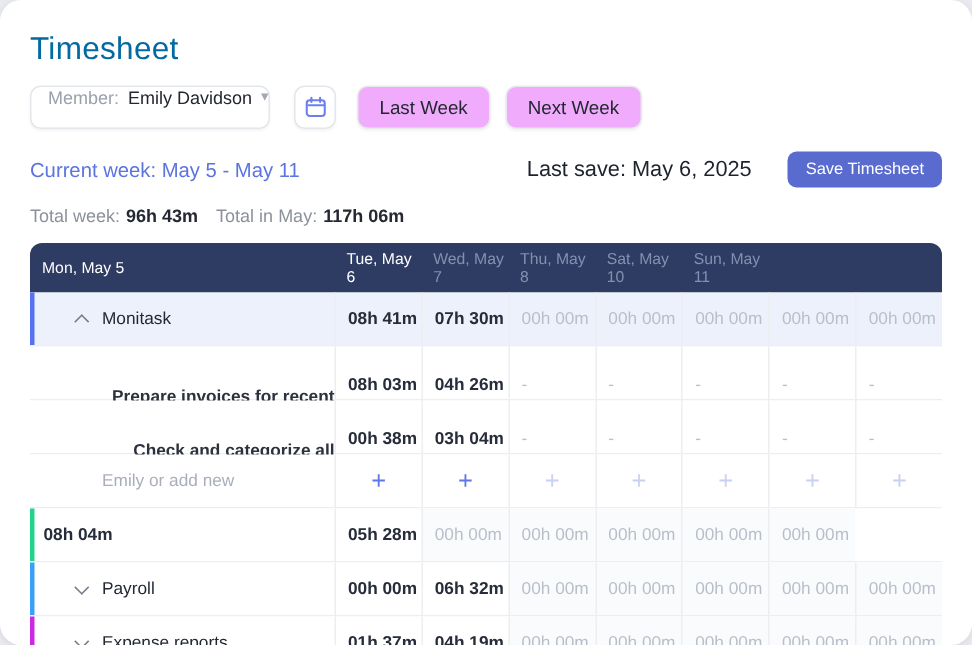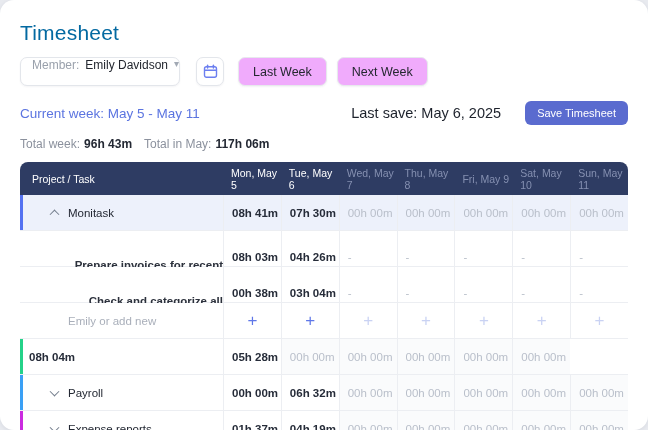--- a/index.html
+++ b/index.html
@@ -149,26 +149,24 @@
       <span class="val">96h 43m</span>
     </span>
     <span class="pair">
       <span class="lbl">Total in May:</span>
       <span class="val">117h 06m</span>
     </span>
   </div>
 
   <div class="sheet">
     <div class="t-row t-head" id="head-row">
-        <div class="hcell first">Project / Task</div>
         <div class="hcell">Mon, May 5</div>
         <div class="hcell">Tue, May 6</div>
         <div class="hcell muted">Wed, May 7</div>
         <div class="hcell muted">Thu, May 8</div>
-        <div class="hcell muted">Fri, May 9</div>
         <div class="hcell muted">Sat, May 10</div>
         <div class="hcell muted">Sun, May 11</div>
       </div>
     <div id="table-body">
         <div class="t-row body-row highlight">
           <span class="accent-bar" style="background: rgb(84, 114, 241);"></span>
           <div class="cell label-cell"><span class="chev up"></span>Monitask</div>
           <div class="cell strong">08h 41m</div>
           <div class="cell strong">07h 30m</div>
           <div class="cell muted off">00h 00m</div>

